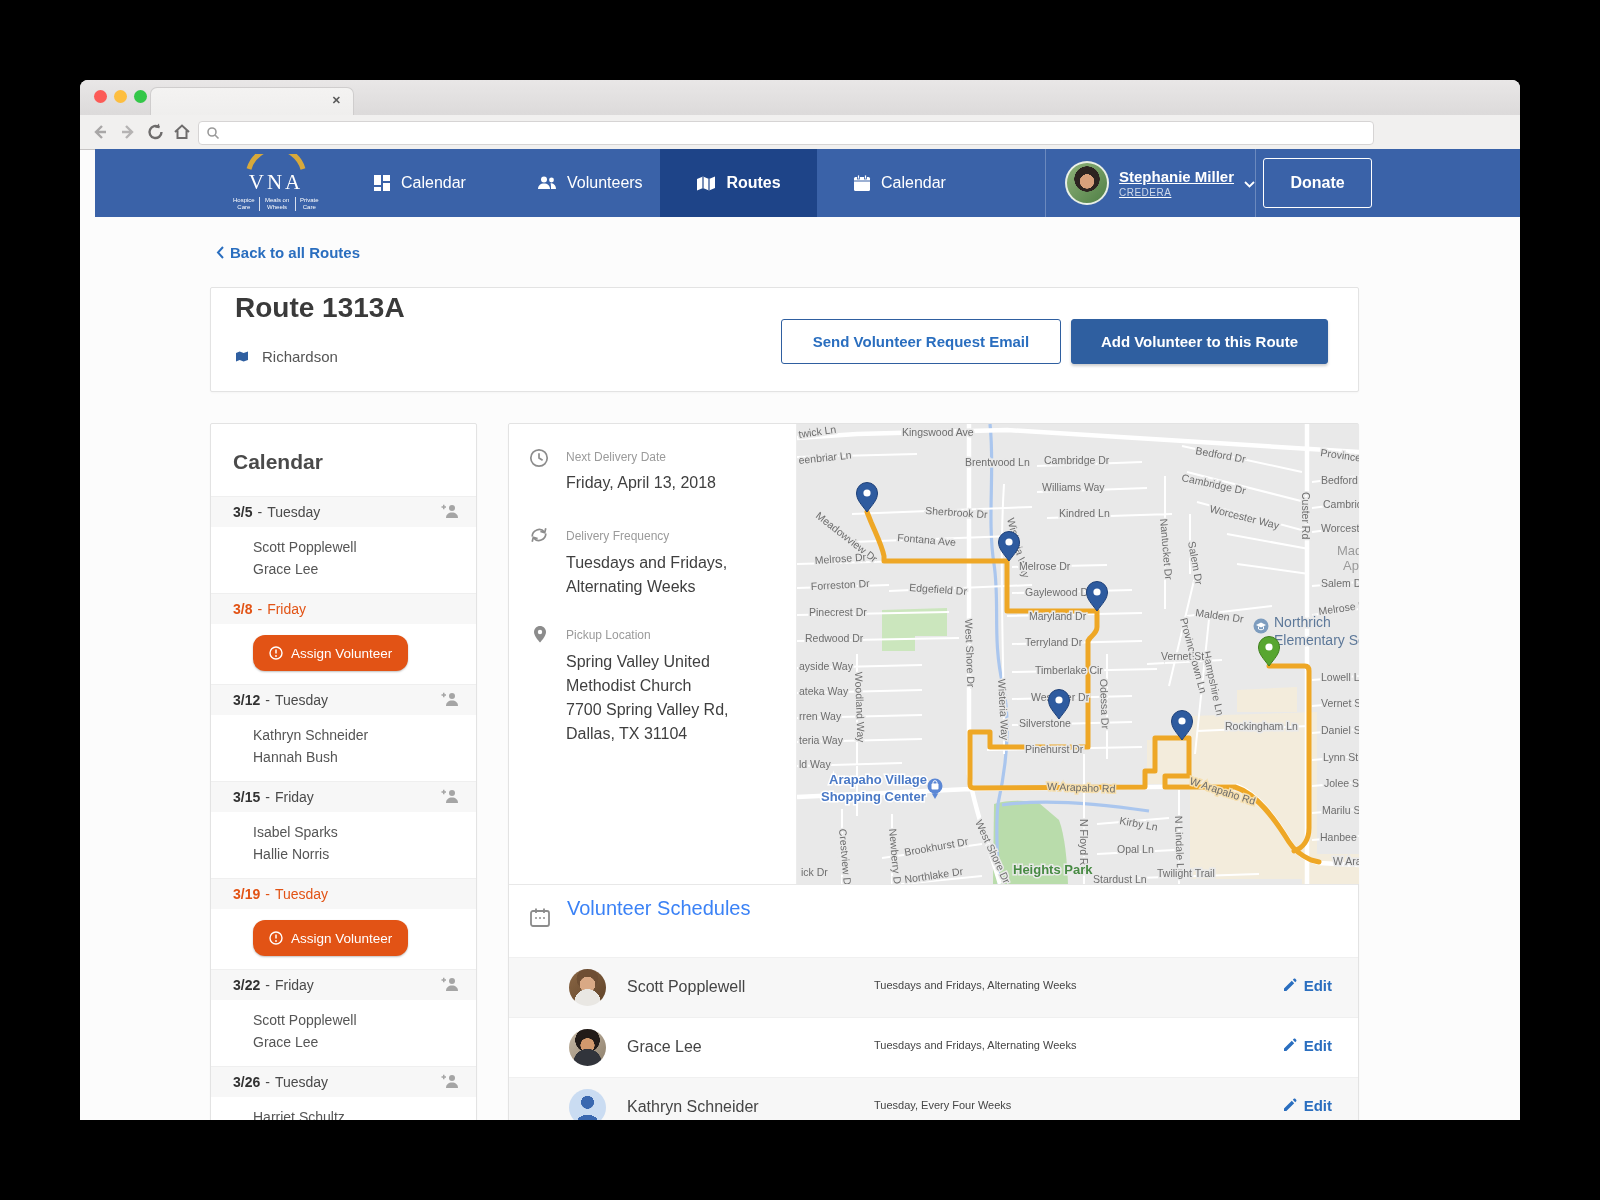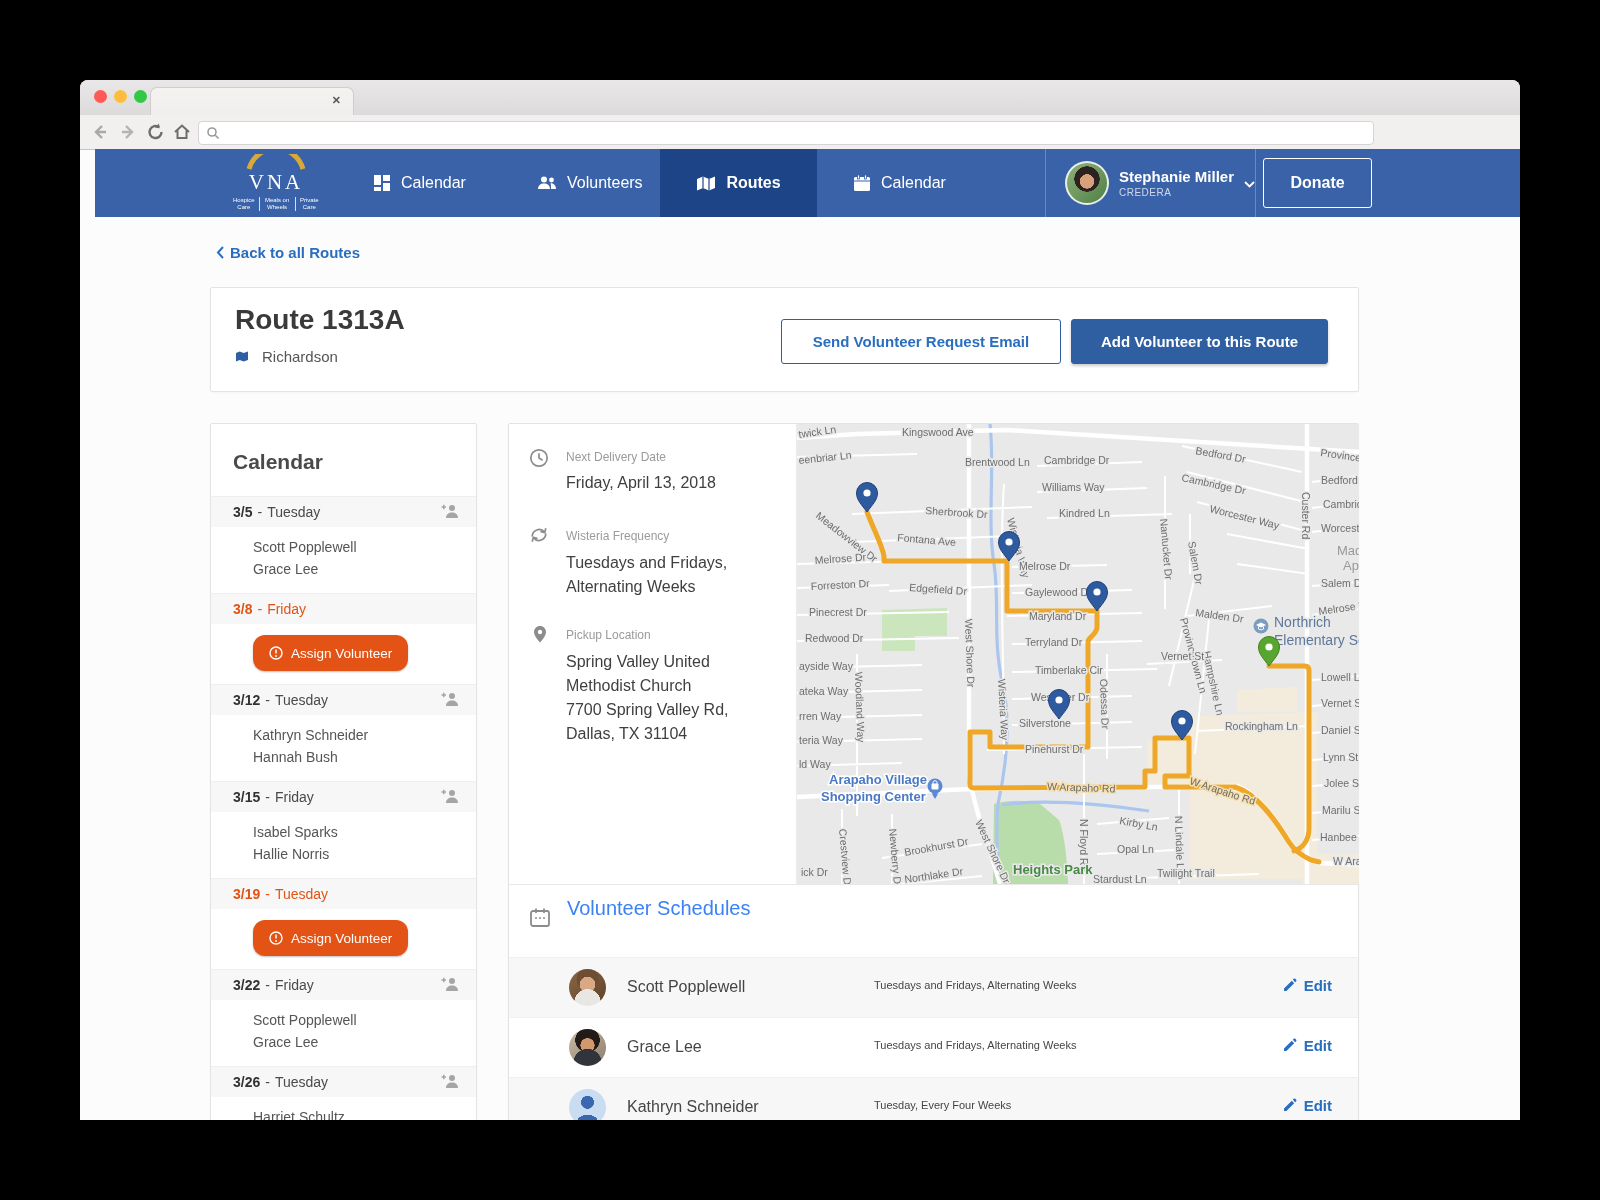--- a/index.html
+++ b/index.html
@@ -21,35 +21,35 @@
   
   .nav{position:absolute;left:15px;top:69px;width:100%;height:68px;background:#3a62a8;color:#fff;}
   .logo{position:absolute;left:138px;top:5px;width:86px;text-align:center;}
   .logo .vna{font-family:"Liberation Serif",serif;font-size:21px;letter-spacing:3px;color:#fff;margin-top:-4px;}
   .logo .sub{display:flex;justify-content:center;gap:4px;font-size:6px;line-height:7px;color:#fff;margin-top:2px;}
   .logo .sub span{border-left:1px solid rgba(255,255,255,.8);padding-left:4px;}
   .logo .sub span:first-child{border-left:none;padding-left:0;}
   .navitem{position:absolute;top:0;height:68px;display:flex;align-items:center;gap:10px;font-size:16px;color:#fff;cursor:pointer;}
   .nav-active{position:absolute;left:565px;top:0;width:157px;height:68px;background:#1e4488;display:flex;align-items:center;justify-content:center;gap:10px;font-size:16px;font-weight:bold;}
   .nav-divider{position:absolute;top:0;width:1px;height:68px;background:rgba(255,255,255,.25);}
-  .user{position:absolute;left:970px;top:0;height:68px;display:flex;align-items:center;cursor:pointer;}
+  .user{position:absolute;left:970px;top:0;height:68px;display:flex;align-items:center;cursor:pointer;text-decoration:underline;}
   .user .ava{width:40px;height:40px;border-radius:50%;border:2px solid rgba(255,255,255,.85);}
   .user .meta{margin-left:10px;}
   .user .name{font-size:15px;font-weight:bold;}
   .user .org{font-size:10px;color:rgba(255,255,255,.75);letter-spacing:.5px;margin-top:2px;}
   .user .chev{margin-left:10px;}
   .donate{position:absolute;left:1168px;top:9px;width:109px;height:50px;border:1px solid #fff;border-radius:3px;
     background:transparent;color:#fff;font-size:16px;font-weight:bold;font-family:inherit;cursor:pointer;}
   
   .content{position:absolute;left:0;top:137px;width:1440px;height:903px;}
   .backlink{position:absolute;left:136px;top:27px;display:flex;align-items:center;gap:6px;
     color:#2a6ebf;font-size:15px;font-weight:bold;cursor:pointer;}
   .card{background:#fff;border:1px solid #e3e3e3;border-radius:2px;box-shadow:0 1px 2px rgba(0,0,0,.03);}
   .route-card{position:absolute;left:130px;top:70px;width:1147px;height:103px;}
-  .route-title{position:absolute;left:24px;top:16px;font-size:28px;font-weight:bold;color:#3a3a3a;}
+  .route-title{position:absolute;left:24px;top:4px;font-size:28px;font-weight:bold;color:#3a3a3a;}
   .route-city{position:absolute;left:24px;top:60px;display:flex;align-items:center;gap:13px;font-size:15px;color:#555;}
   .btn{font-family:inherit;font-size:15px;font-weight:bold;border-radius:3px;cursor:pointer;}
   .btn-secondary{position:absolute;left:570px;top:31px;width:280px;height:45px;background:#fff;
     border:1px solid #2f5fa0;color:#2a6ebf;}
   .btn-primary{position:absolute;left:860px;top:31px;width:257px;height:45px;background:#2f5fa0;
     border:1px solid #2f5fa0;color:#fff;box-shadow:0 2px 3px rgba(0,0,0,.2);}
   
   .cal-card{position:absolute;left:130px;top:206px;width:265px;height:760px;}
   .cal-title{padding:26px 22px 22px;font-size:21px;font-weight:bold;color:#4a4a4a;}
   .cal-head{height:30px;display:flex;align-items:center;background:#f7f7f7;border-top:1px solid #efefef;
@@ -367,21 +367,21 @@
       <div class="detail-label" style="top:26px">Next Delivery Date</div>
       <div class="detail-line" style="top:50px">Friday, April 13, 2018</div>
 
       <span class="detail-icon" style="top:102px">
         <svg width="20" height="18">
             <path d="M3.2,10.5 A7,7 0 0 1 15.5,6" stroke="#8c8c8c" stroke-width="1.7" fill="none"></path>
             <path d="M16.8,2.2 L15.7,6.6 L11.4,5.4" stroke="#8c8c8c" stroke-width="1.7" fill="none"></path>
             <path d="M16.8,7.5 A7,7 0 0 1 4.5,12" stroke="#8c8c8c" stroke-width="1.7" fill="none"></path>
             <path d="M3.2,15.8 L4.3,11.4 L8.6,12.6" stroke="#8c8c8c" stroke-width="1.7" fill="none"></path>
           </svg></span>
-      <div class="detail-label" style="top:105px">Wisteria Frequency</div>
+      <div class="detail-label" style="top:105px">Delivery Frequency</div>
       <div class="detail-line" style="top:130px">Tuesdays and Fridays,</div>
       <div class="detail-line" style="top:154px">Alternating Weeks</div>
 
       <span class="detail-icon" style="top:201px;left:22px">
         <svg width="18" height="19">
             <path d="M9,1 C5.7,1 3,3.7 3,7 C3,11.5 9,17.5 9,17.5 C9,17.5 15,11.5 15,7 C15,3.7 12.3,1 9,1 Z" fill="#8c8c8c"></path>
             <circle cx="9" cy="7" r="2.2" fill="#fff"></circle>
           </svg></span>
       <div class="detail-label" style="top:204px">Pickup Location</div>
       <div class="detail-line" style="top:229px">Spring Valley United</div>

